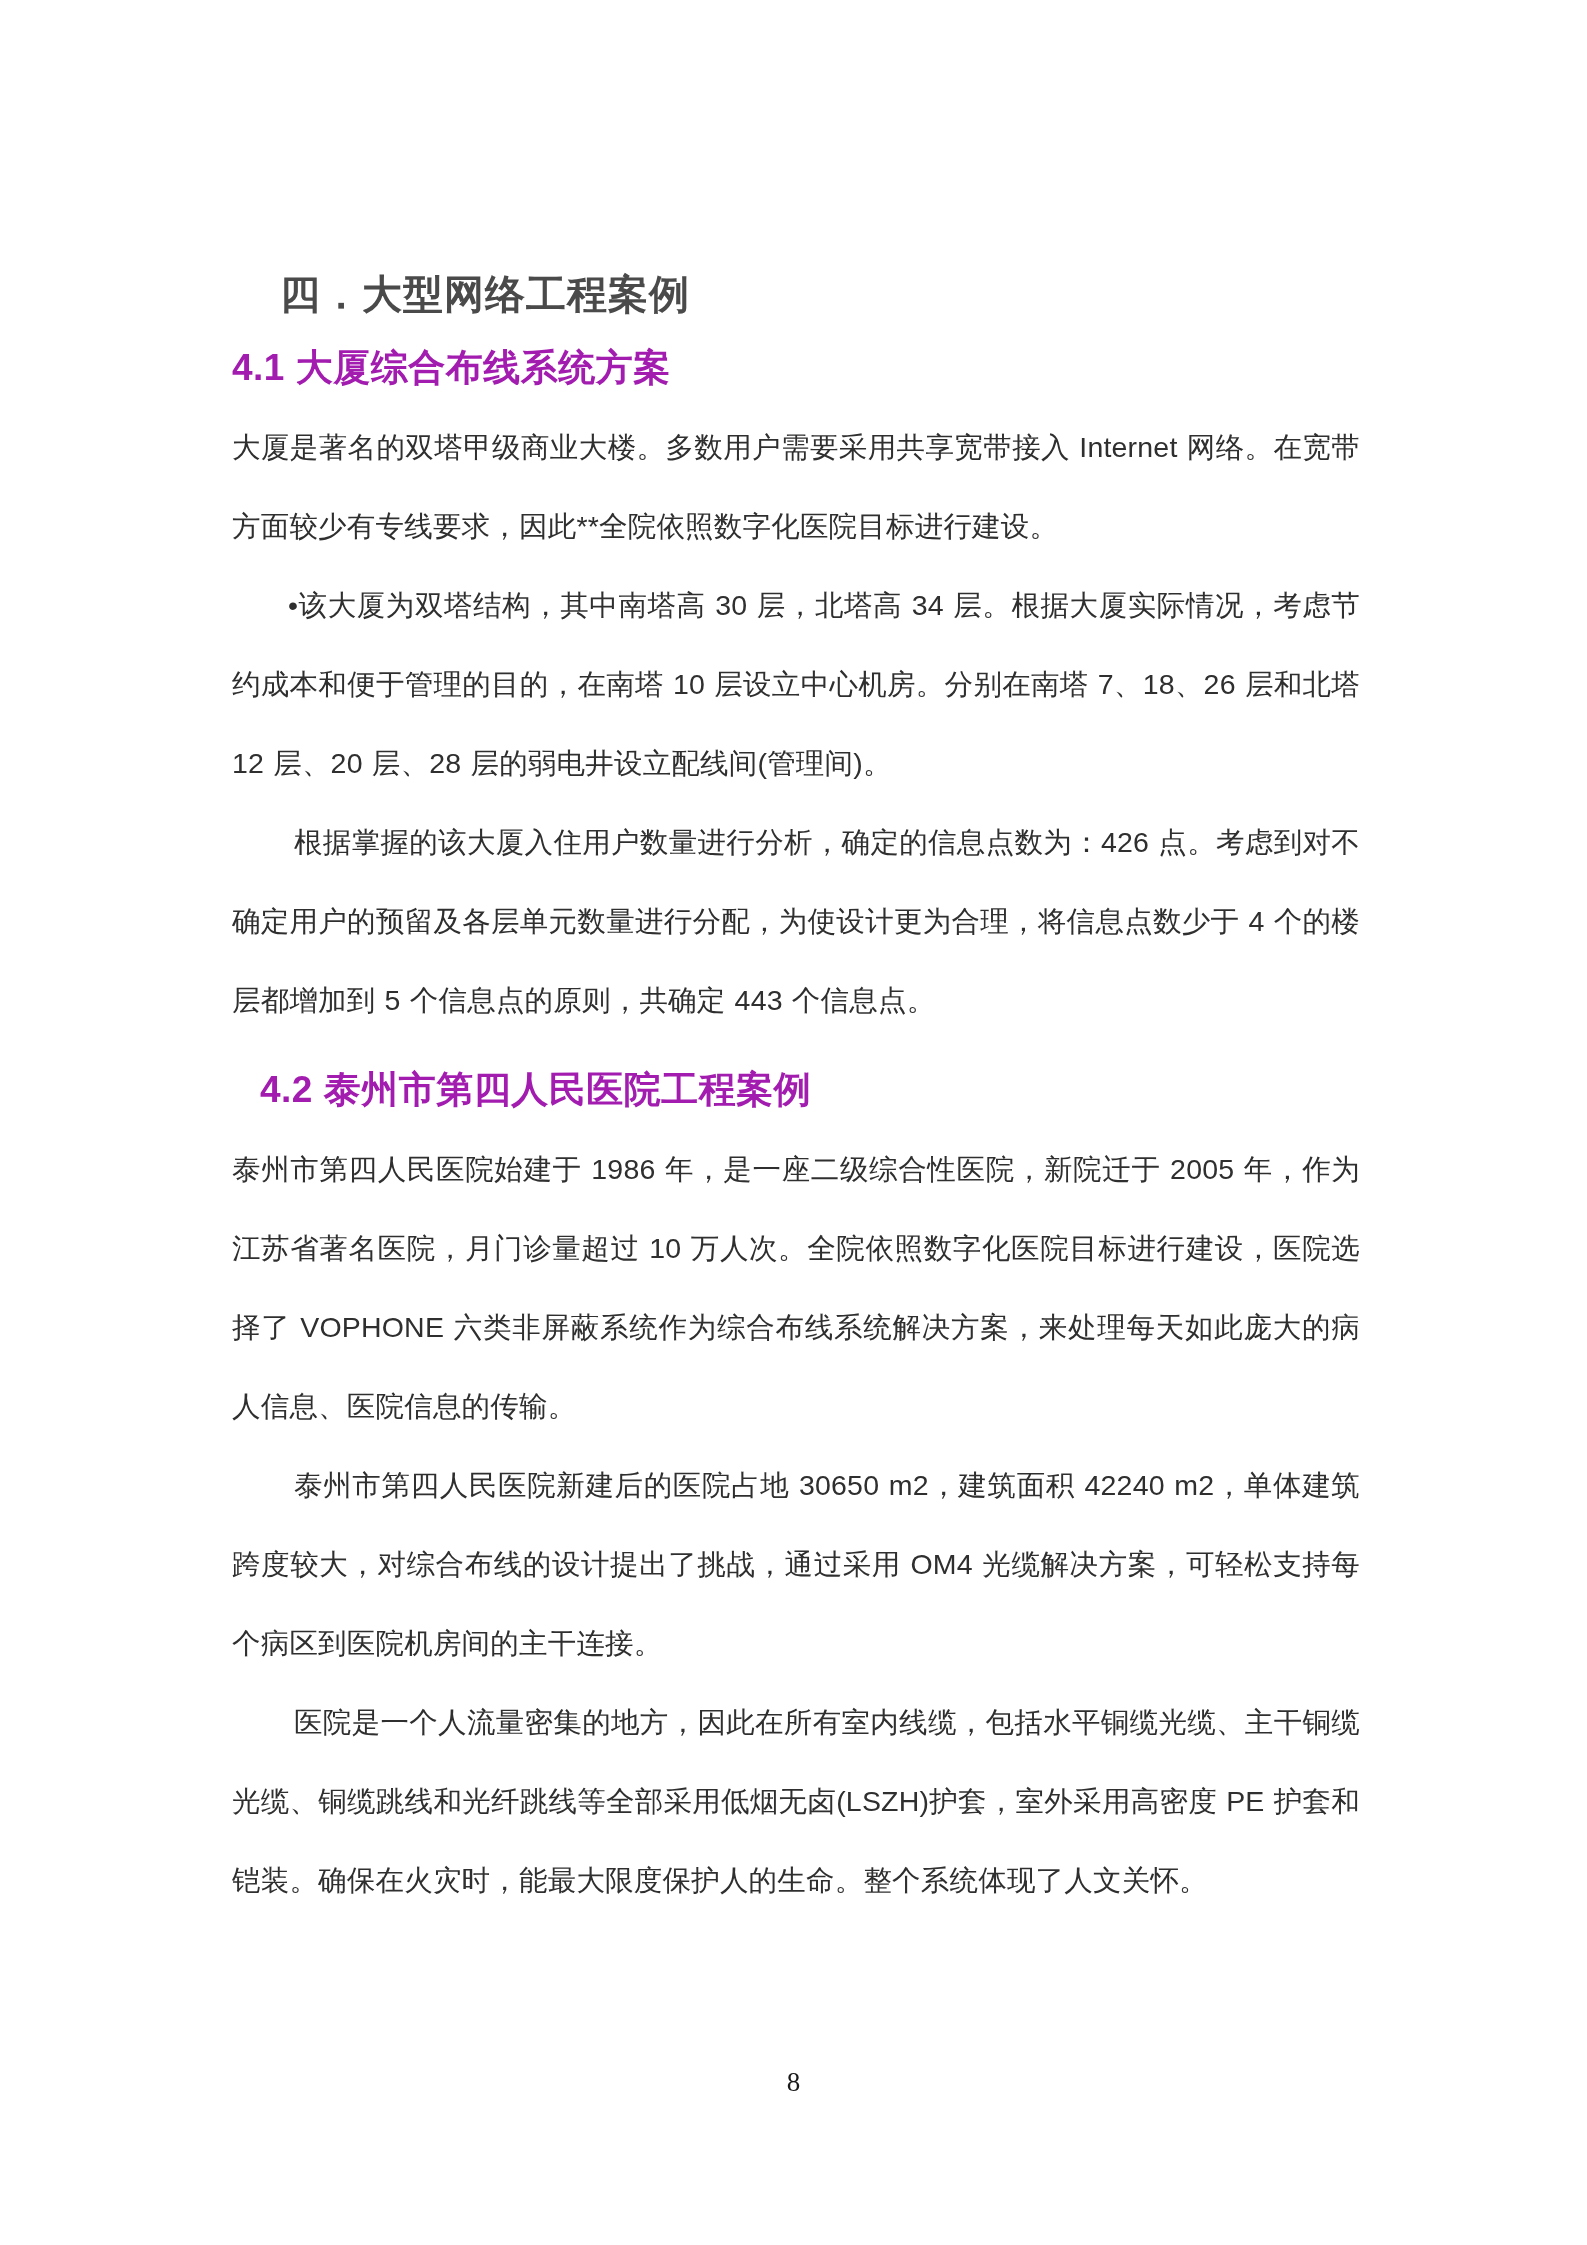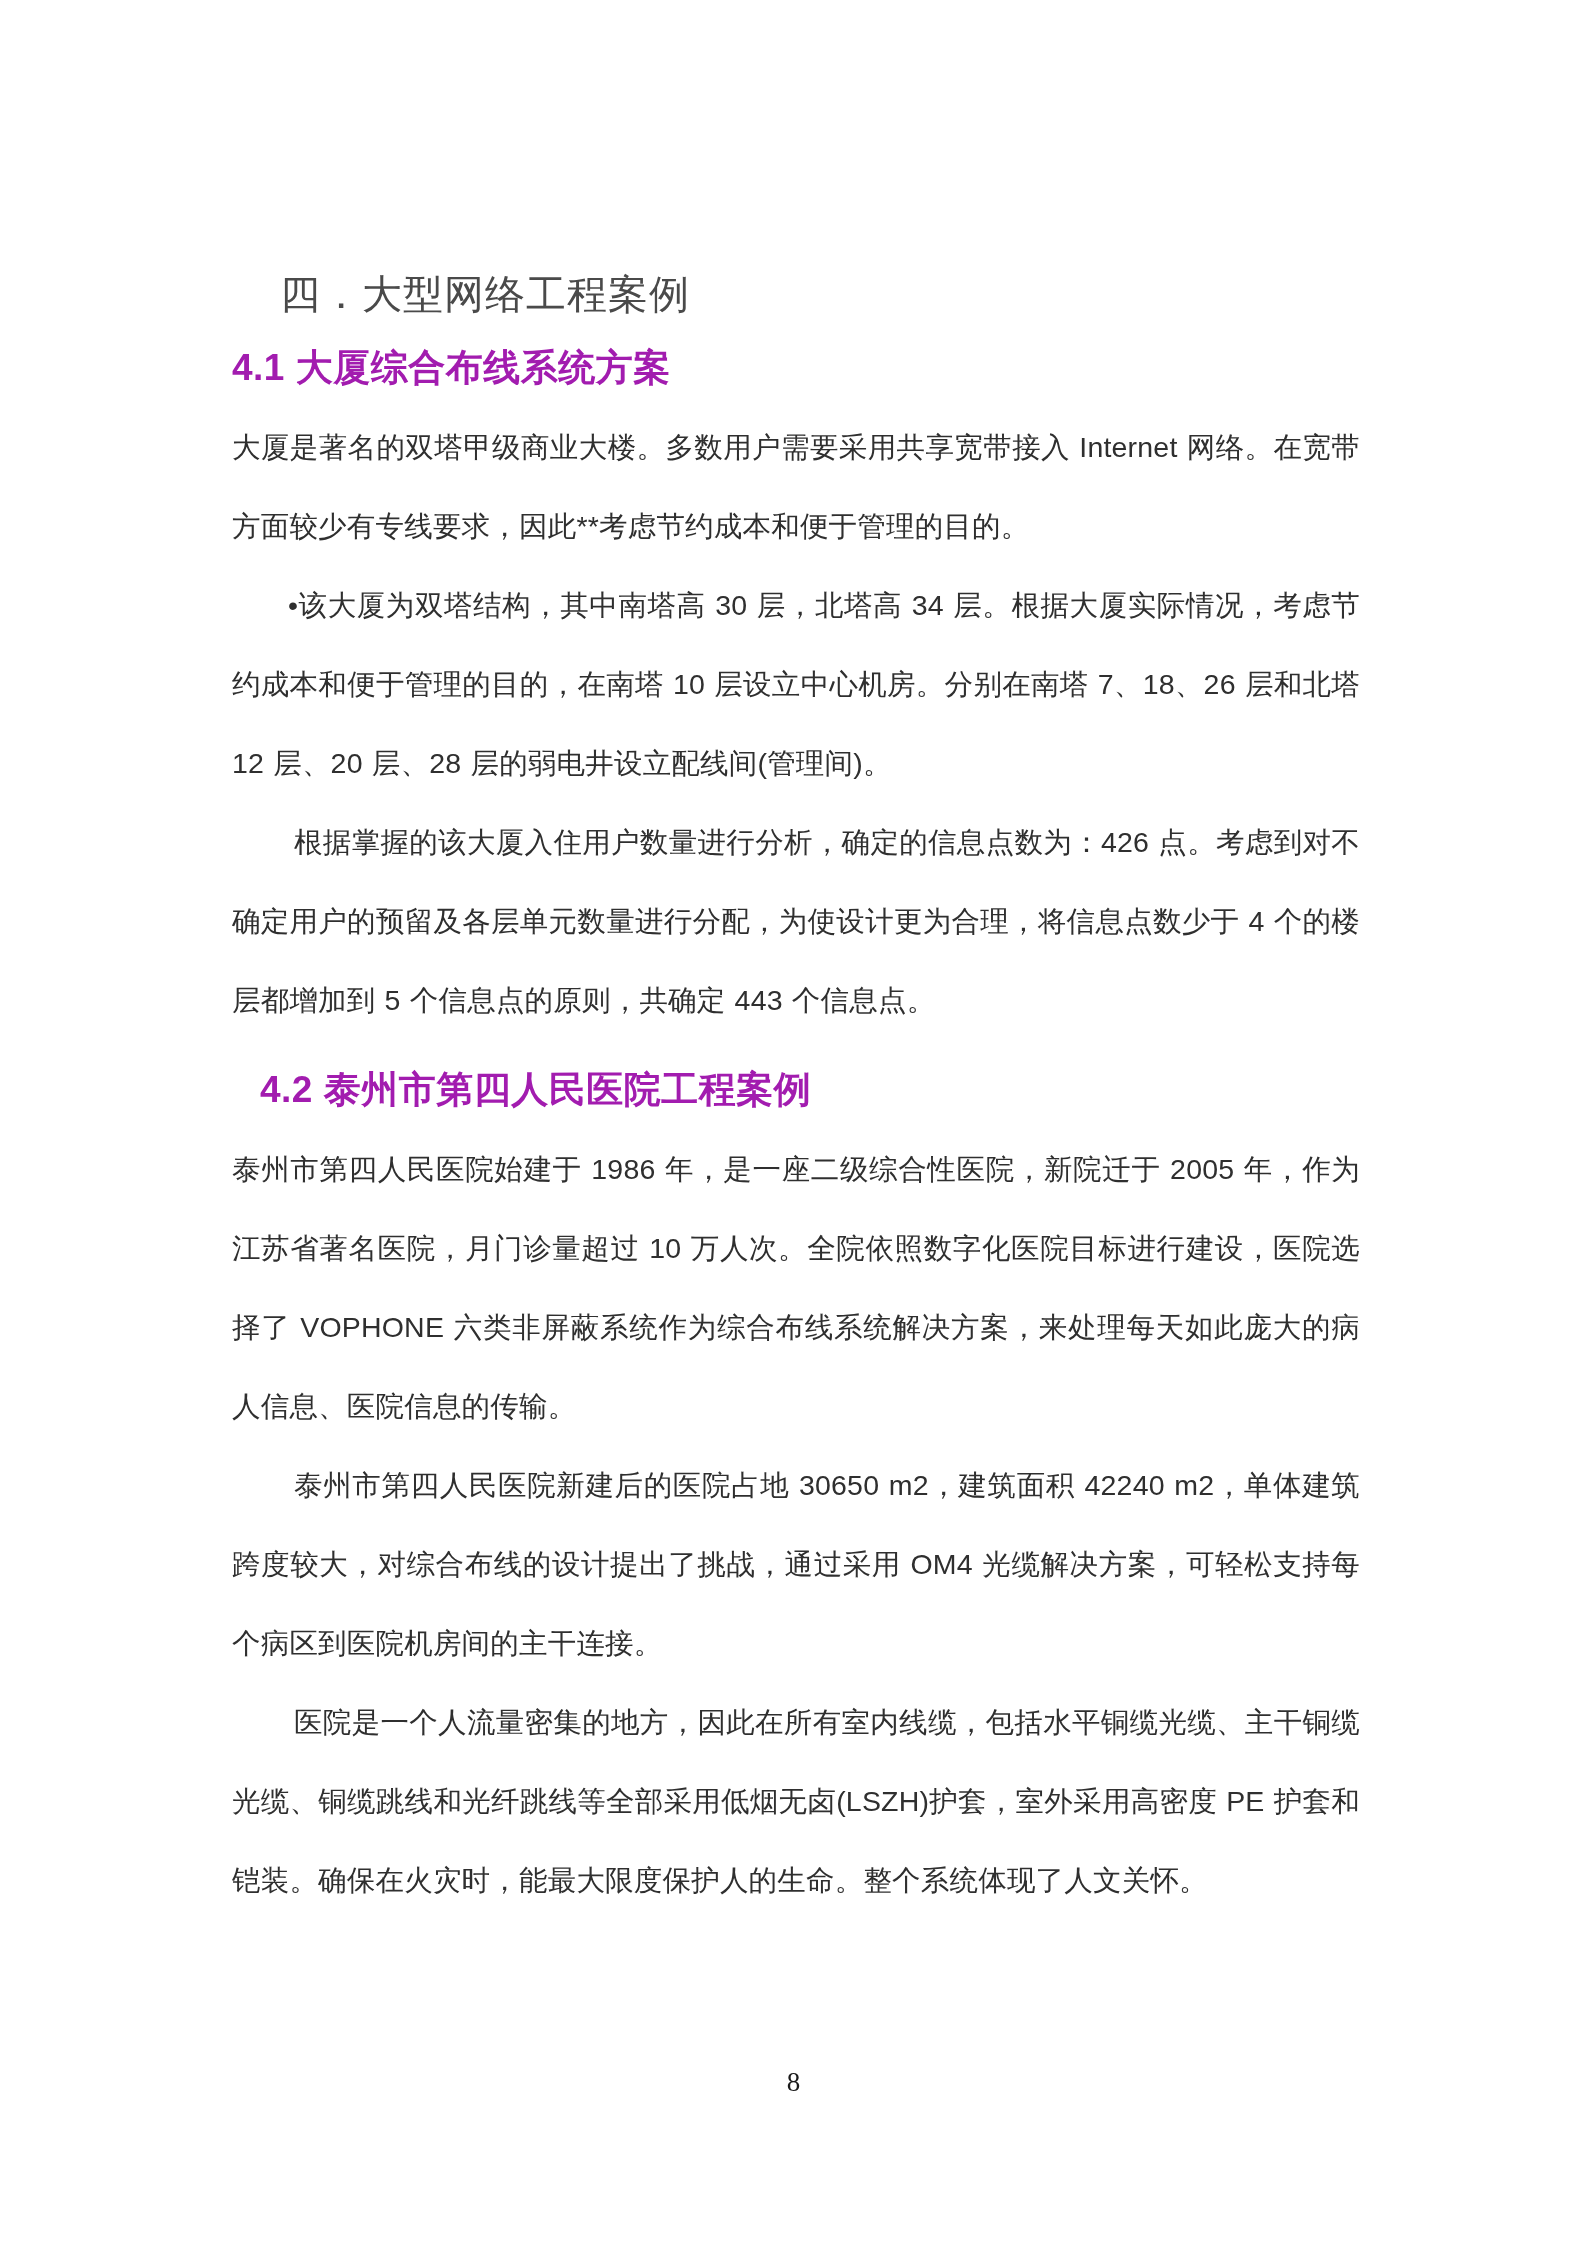--- a/index.html
+++ b/index.html
@@ -31,21 +31,21 @@
     top: 268px;
     width: 1128px;
   }
 
   
   .h-main {
     font-family: "Liberation Serif", "DejaVu Serif", serif;
     font-size: 40px;
     line-height: 1.35;
     color: #4a4a4a;
-    font-weight: 400;
+    font-weight: 700;
     letter-spacing: 1px;
     margin: 0 0 22px 48px;
     white-space: pre;
   }
 
   .h-sub {
     font-family: "Liberation Sans", "DejaVu Sans", sans-serif;
     font-size: 37px;
     line-height: 1.3;
     color: #a21caf;
@@ -92,21 +92,21 @@
 </head>
 <body>
 
 <div class="page">
   <div class="content">
 
     <div class="h-main">四．大型网络工程案例</div>
 
     <div class="h-sub">4.1 大厦综合布线系统方案</div>
 
-    <p class="para">大厦是著名的双塔甲级商业大楼。多数用户需要采用共享宽带接入 Internet 网络。在宽带方面较少有专线要求，因此**考虑节约成本和便于管理的目的。</p>
+    <p class="para">大厦是著名的双塔甲级商业大楼。多数用户需要采用共享宽带接入 Internet 网络。在宽带方面较少有专线要求，因此**全院依照数字化医院目标进行建设。</p>
 
     <p class="para bullet-indent">•该大厦为双塔结构，其中南塔高 30 层，北塔高 34 层。根据大厦实际情况，考虑节约成本和便于管理的目的，在南塔 10 层设立中心机房。分别在南塔 7、18、26 层和北塔 12 层、20 层、28 层的弱电井设立配线间(管理间)。</p>
 
     <p class="para indent">根据掌握的该大厦入住用户数量进行分析，确定的信息点数为：426 点。考虑到对不确定用户的预留及各层单元数量进行分配，为使设计更为合理，将信息点数少于 4 个的楼层都增加到 5 个信息点的原则，共确定 443 个信息点。</p>
 
     <div class="h-sub sec42-title">4.2 泰州市第四人民医院工程案例</div>
 
     <p class="para">泰州市第四人民医院始建于 1986 年，是一座二级综合性医院，新院迁于 2005 年，作为江苏省著名医院，月门诊量超过 10 万人次。全院依照数字化医院目标进行建设，医院选择了 VOPHONE 六类非屏蔽系统作为综合布线系统解决方案，来处理每天如此庞大的病人信息、医院信息的传输。</p>
 
     <p class="para indent">泰州市第四人民医院新建后的医院占地 30650 m2，建筑面积 42240 m2，单体建筑跨度较大，对综合布线的设计提出了挑战，通过采用 OM4 光缆解决方案，可轻松支持每个病区到医院机房间的主干连接。</p>

